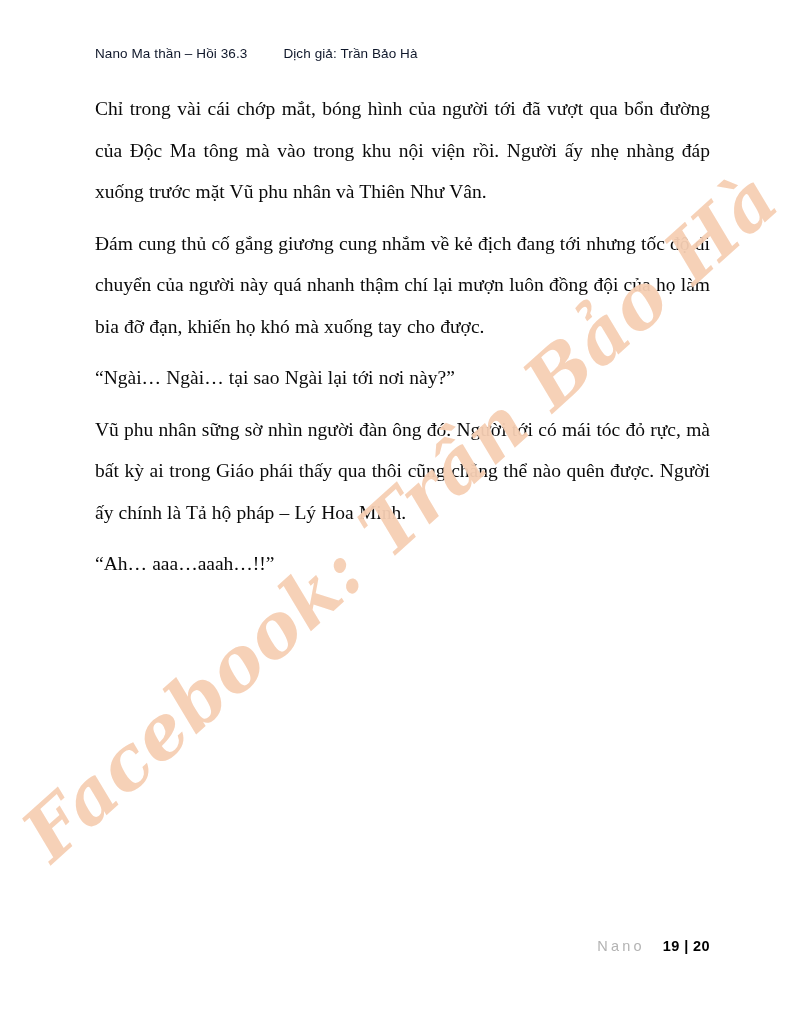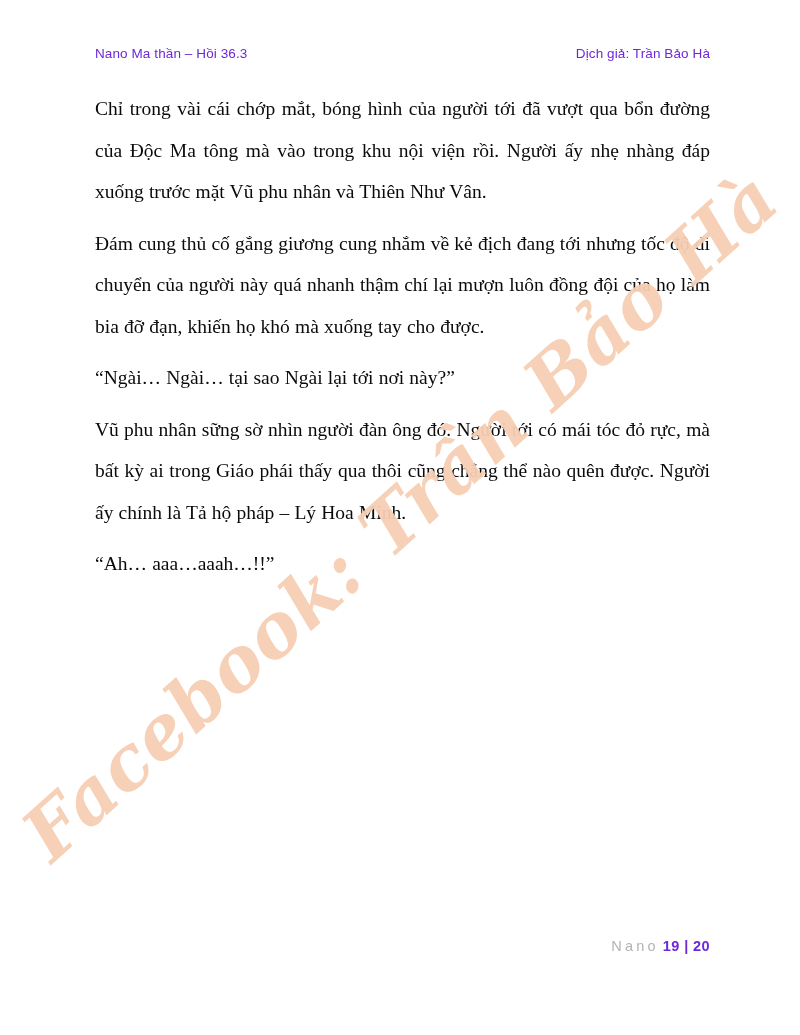--- a/index.html
+++ b/index.html
@@ -22,30 +22,29 @@
     box-sizing: border-box;
   }
 
   
   .page-header {
     position: absolute;
     top: 46px;
     left: 95px;
     width: 615px;
     display: flex;
-    justify-content: space-between;
     align-items: baseline;
     font-family: "Liberation Sans", "DejaVu Sans", sans-serif;
     font-size: 13.5px;
-    color: #6d28d9;
+    color: #0f172a;
     letter-spacing: 0.1px;
     white-space: nowrap;
   }
   .header-left  { text-align: left; }
-  .header-right { text-align: right; }
+  .header-right { text-align: right; padding-left: 36px; }
 
   
   .content {
     position: absolute;
     top: 88px;
     left: 95px;
     width: 615px;
   }
   .para {
     margin: 0 0 10px 0;
@@ -89,24 +88,24 @@
     font-family: "Liberation Sans", "DejaVu Sans", sans-serif;
     font-size: 14.5px;
     white-space: nowrap;
   }
   .footer-label {
     color: #b3b3b3;
     letter-spacing: 3.2px;
     font-weight: 400;
   }
   .footer-pages {
-    color: #6d28d9;
+    color: #000000;
     font-weight: 600;
     letter-spacing: 0.4px;
-    margin-left: 4px;
+    margin-left: 18px;
   }
 </style>
 </head>
 <body>
 
 <div class="page">
 
   <div class="page-header">
     <span class="header-left">Nano Ma thần – Hồi 36.3</span>
     <span class="header-right">Dịch giả: Trần Bảo Hà</span>

